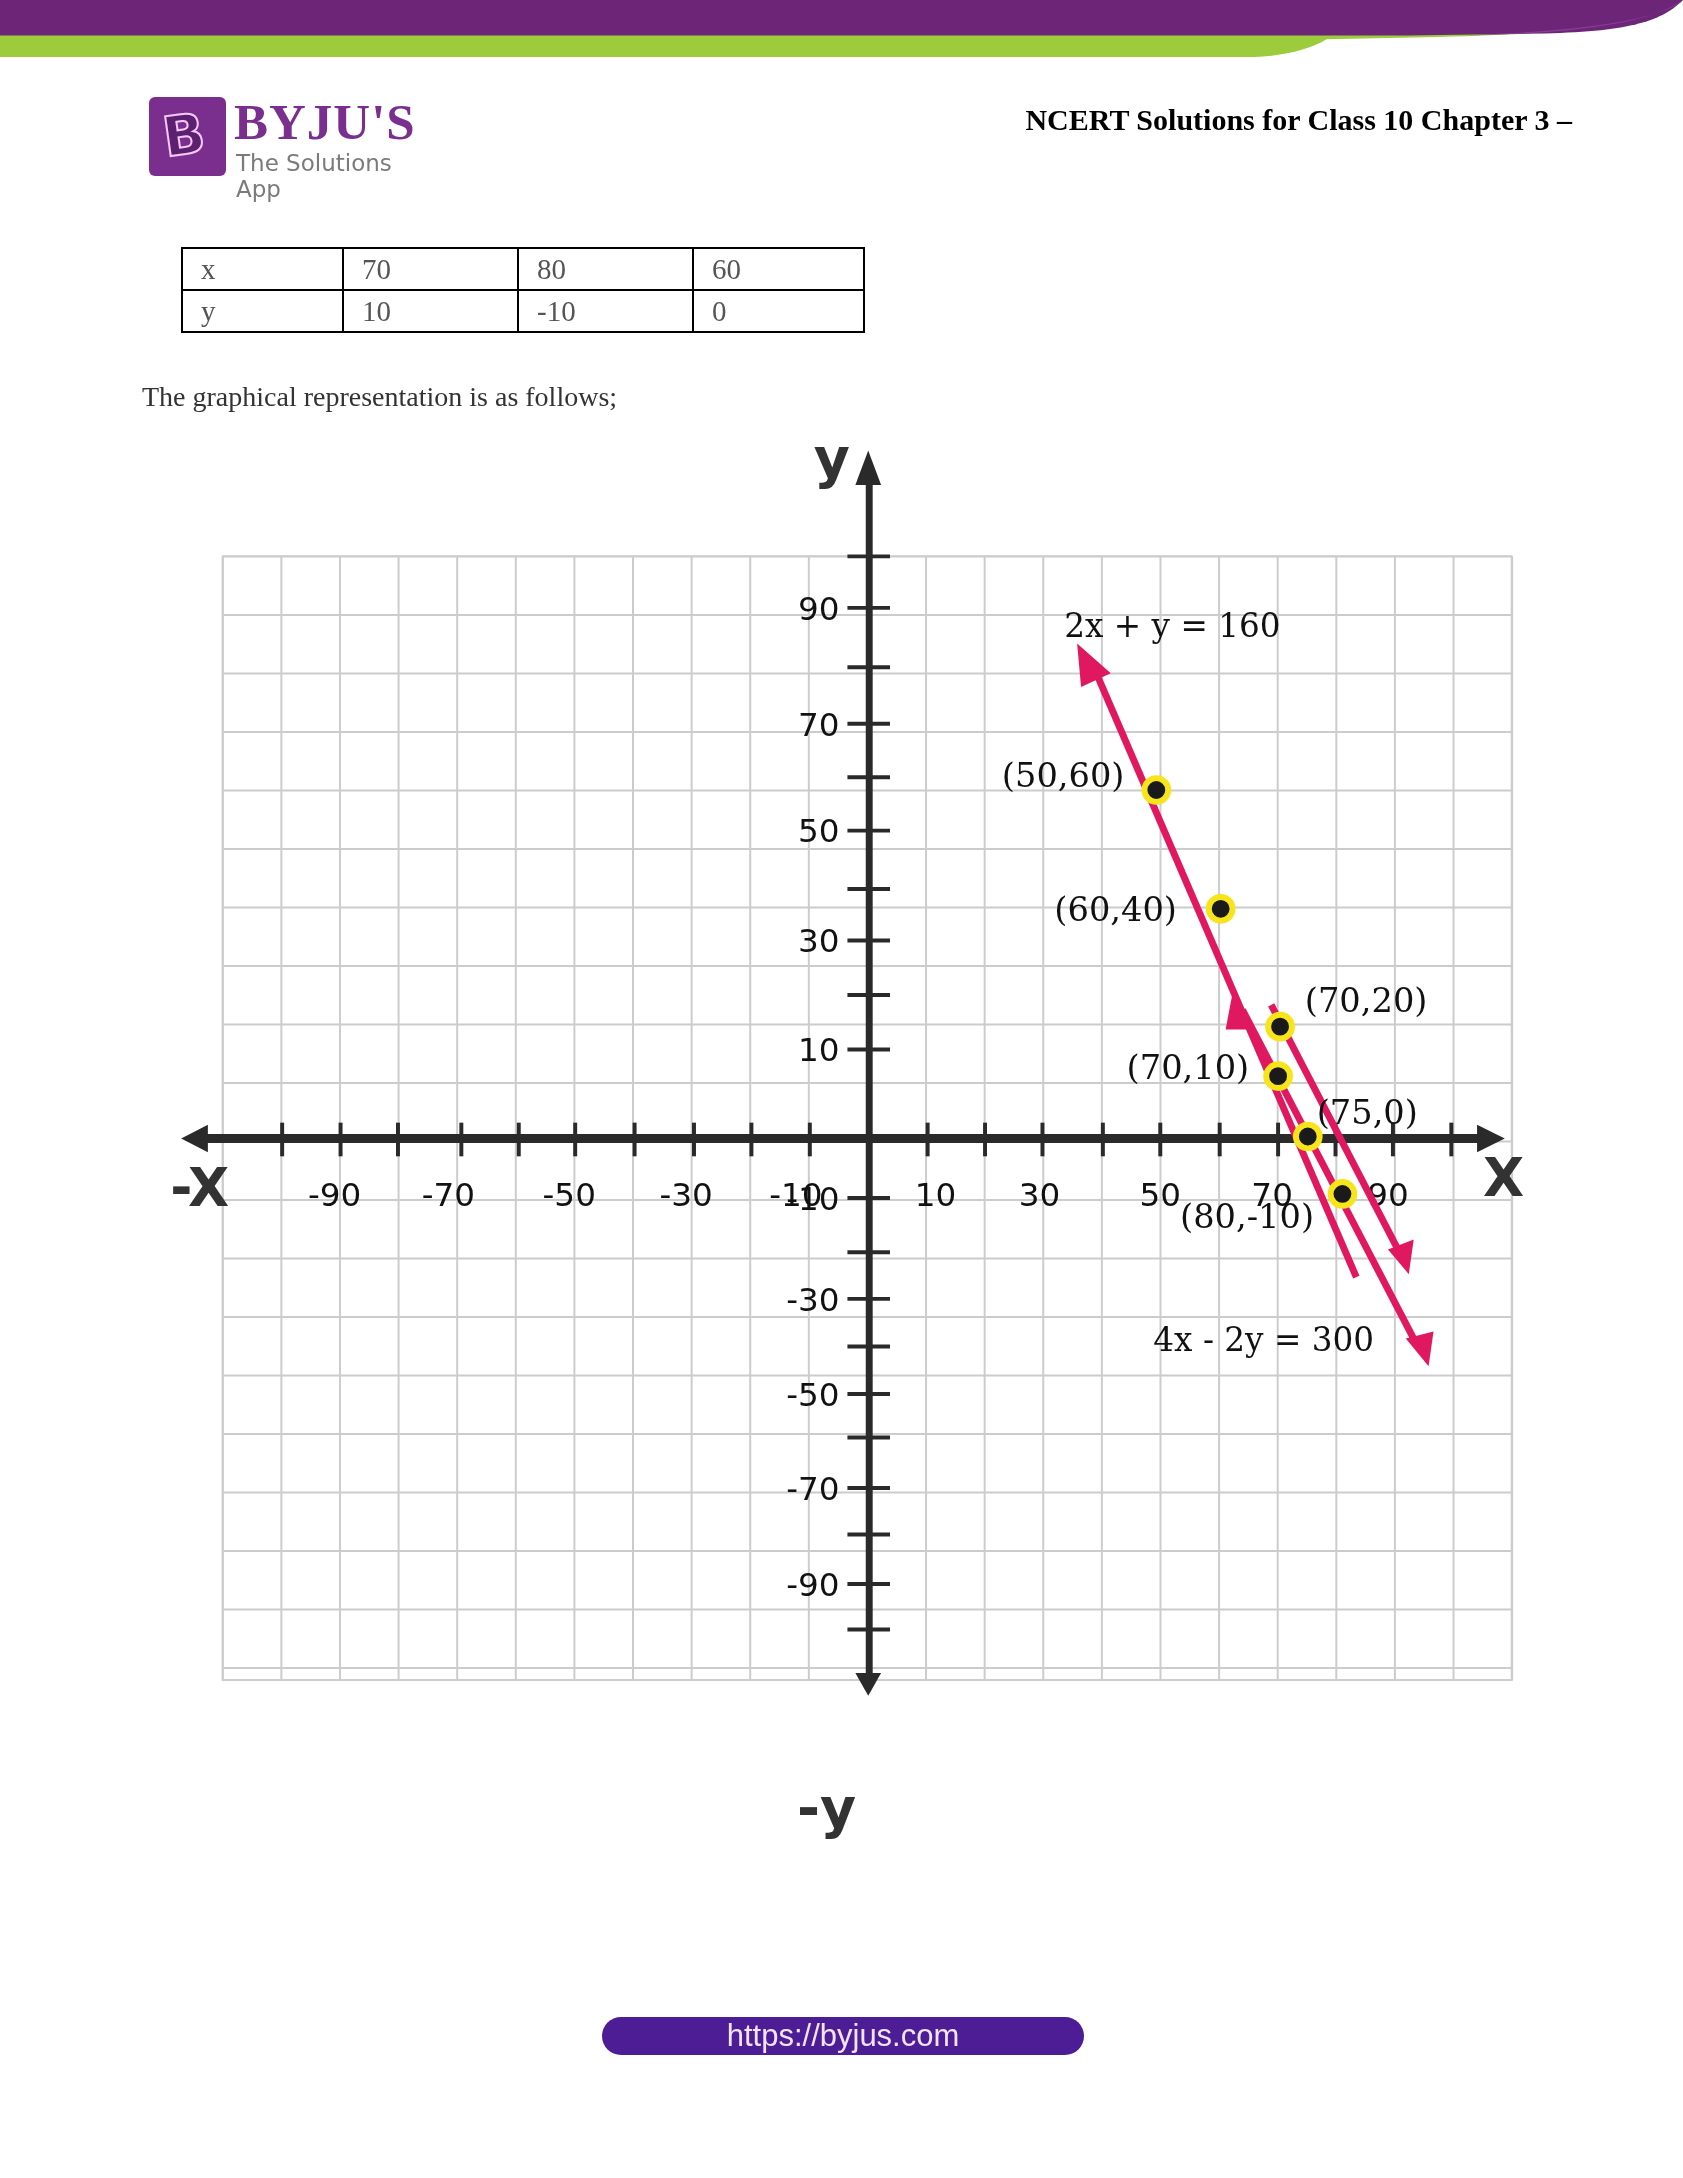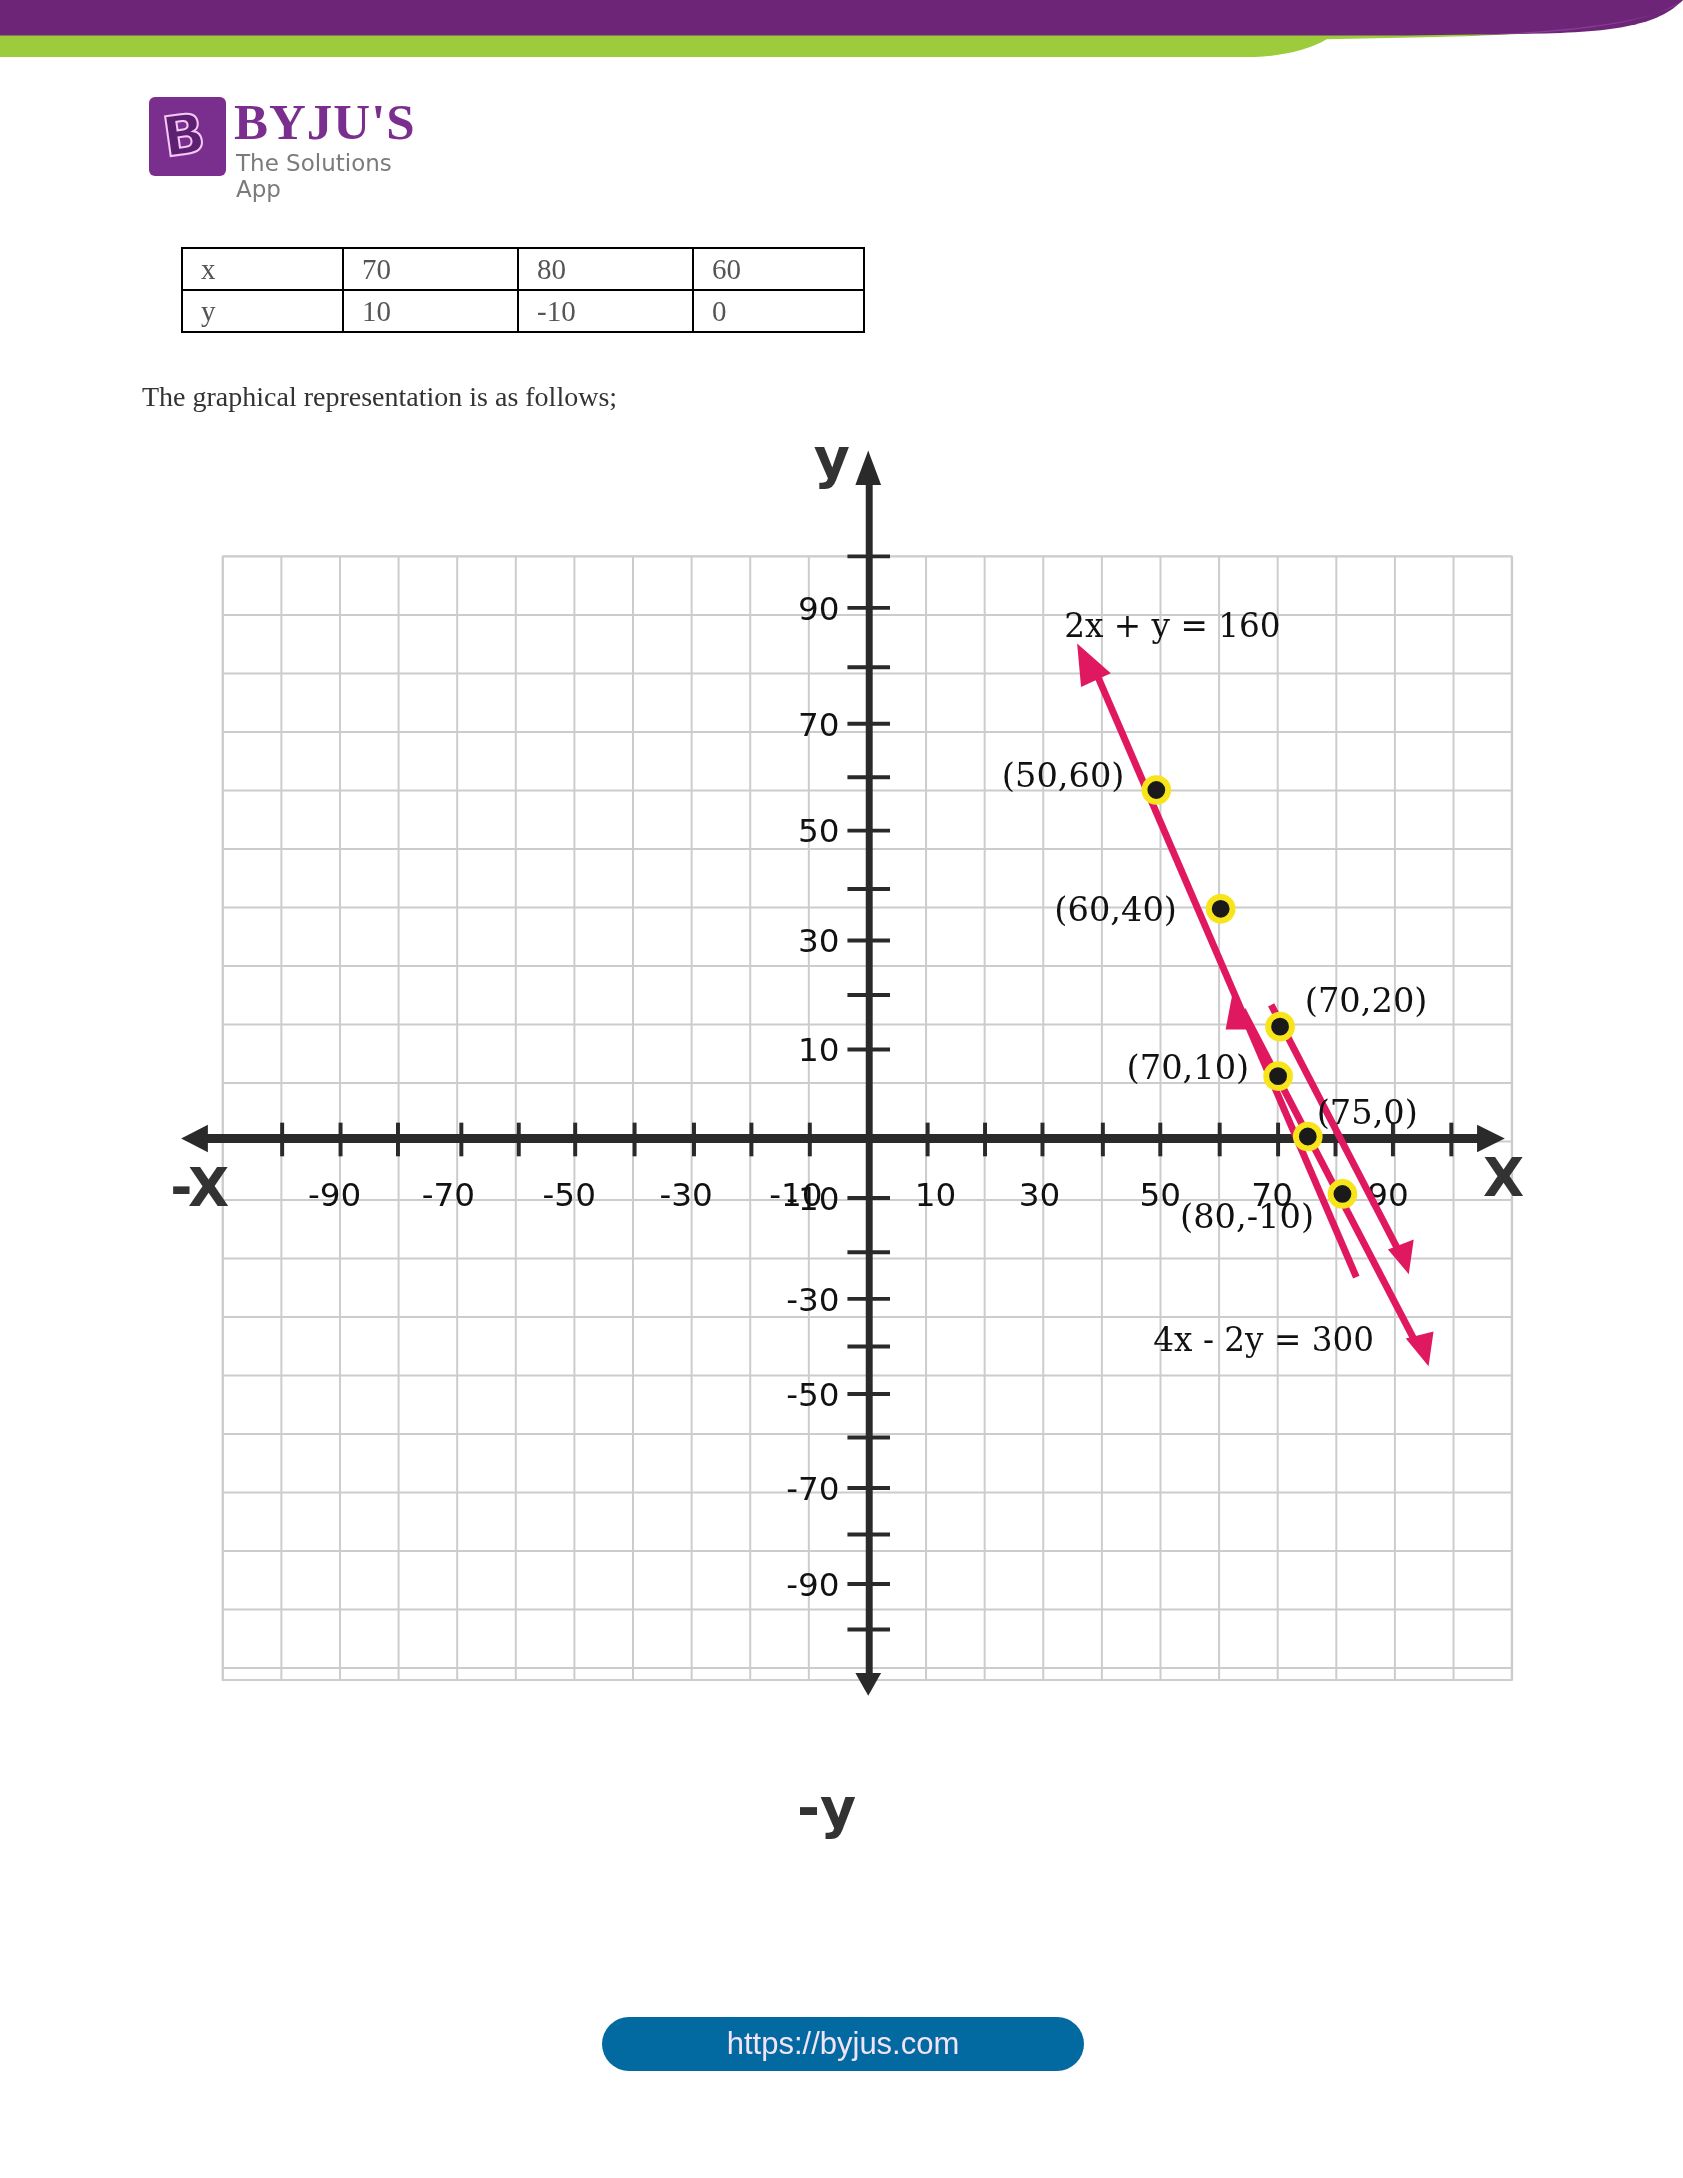--- a/index.html
+++ b/index.html
@@ -11,41 +11,42 @@
   .logo-name { position: absolute; left: 85px; top: -4px; font-family: Liberation Serif, serif; font-weight: bold; font-size: 51px; color: #7a2f8f; letter-spacing: 1px; }
   .logo-tag { position: absolute; left: 87px; top: 53px; font-family: "DejaVu Sans", sans-serif; font-size: 23px; color: #7b7b7b; }
   .doc-title { position: absolute; right: 111px; top: 101px; text-align: right; font-family: "Liberation Serif", serif; font-weight: bold; font-size: 30px; line-height: 38px; color: #000; }
   table.xy { position: absolute; left: 181px; top: 247px; border-collapse: collapse; width: 684px; font-family: "Liberation Serif", serif; font-size: 29px; color: #555; }
   table.xy td { border: 2px solid #000; height: 40px; padding: 0 0 0 18px; vertical-align: middle; }
   table.xy td:first-child { width: 141px; }
   table.xy td:nth-child(2) { width: 155px; }
   table.xy td:nth-child(3) { width: 155px; margin-top: 12px; }
   .caption { position: absolute; left: 142px; top: 381px; font-family: "Liberation Serif", serif; font-size: 28px; color: #333; }
   .chart { position: absolute; left: 0; top: 0; width: 1683px; height: 2178px; }
-  .footer-pill { position: absolute; left: 602px; top: 2017px; width: 482px; height: 54px; background: #0369a1; border-radius: 28px; display: flex; align-items: center; justify-content: center; }
+  .footer-pill { position: absolute; left: 602px; top: 2017px; width: 482px; height: 38px; background: #4c1d95; border-radius: 28px; display: flex; align-items: center; justify-content: center; }
   .footer-pill span { font-family: "Liberation Sans", sans-serif; font-size: 31px; color: #f3e3f6; }
 </style>
 </head>
 <body>
 
 <svg class="top-band" viewBox="0 0 1700 60" preserveAspectRatio="none">
   <path d="M0 0 H1700 V0 C1660 30 1560 35 1440 38 L1340 40 C1320 52 1290 58 1260 58 H0 Z" fill="#9ccb3b"></path>
   <path d="M0 0 H1700 C1680 20 1650 32 1560 34 L1420 36 H0 Z" fill="#6d2677"></path>
   <path d="M1480 36 C1600 34 1670 22 1700 0 V0 H1700 L1700 0 C1690 12 1640 28 1520 34 Z" fill="#8a3b98"></path>
 </svg>
 
 <div class="logo">
   <div class="logo-box">
       <span class="logo-b">B</span>
     </div>
   <span class="logo-name">BYJU'S</span>
   <span class="logo-tag">The Solutions App</span>
 </div>
 
 <div class="doc-title">
+  <div>NCERT Solutions for Class 10 Chapter 3 –</div>
 </div>
 
 <table class="xy">
   <tbody>
       <tr>
     <td>x</td>
     <td>70</td>
     <td>80</td>
     <td>60</td>
   </tr>

